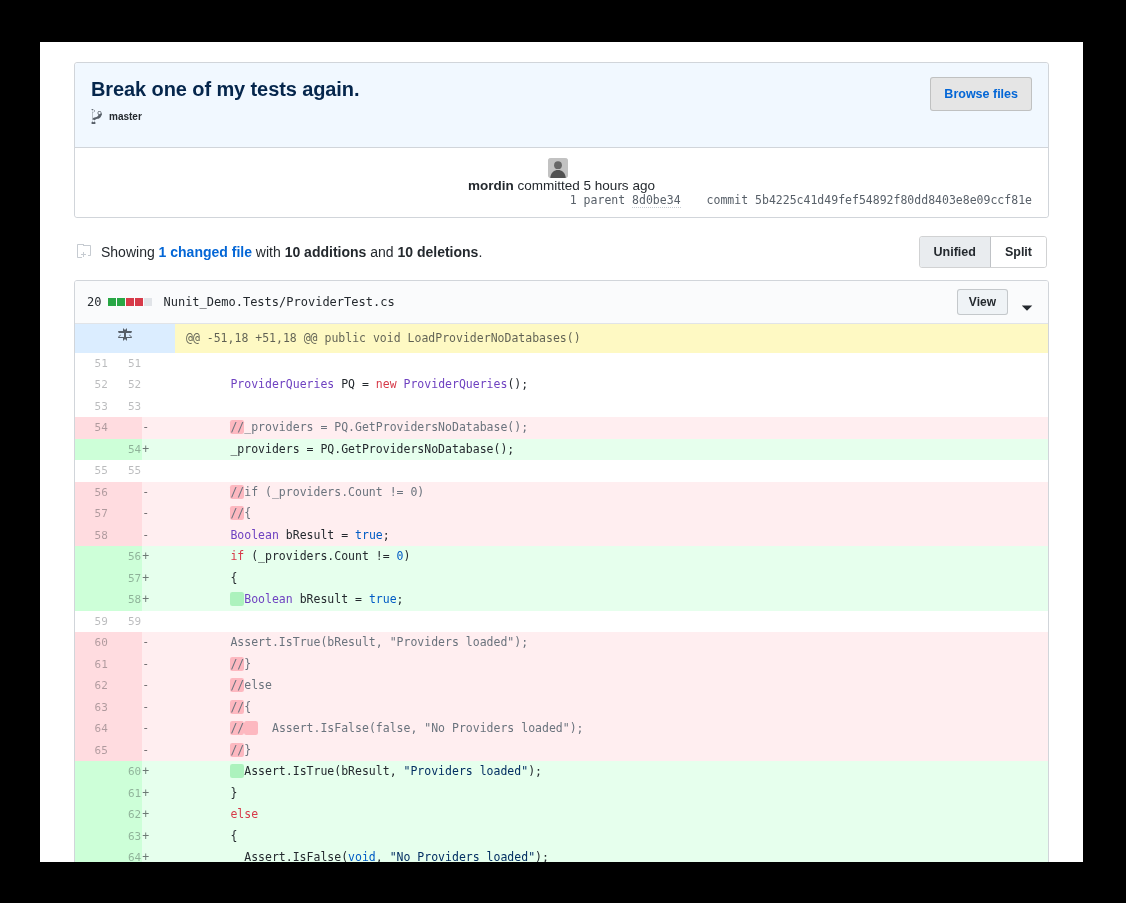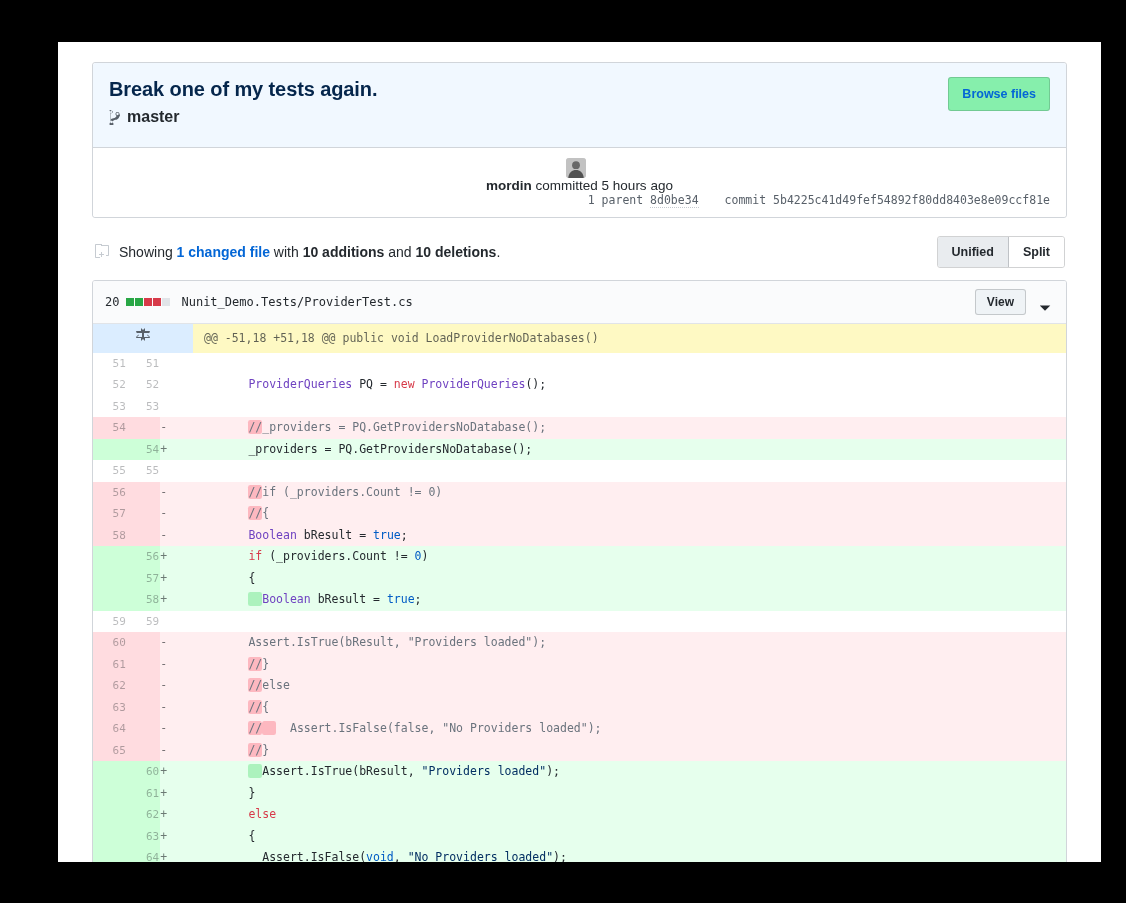--- a/index.html
+++ b/index.html
@@ -10,21 +10,21 @@
   }
   body {
     width: 1126px;
     height: 903px;
     overflow: hidden;
     font-family: "Liberation Sans", sans-serif;
     -webkit-font-smoothing: antialiased;
   }
   .page-canvas {
     position: absolute;
-    left: 58px;
+    left: 40px;
     top: 42px;
     width: 1043px;
     height: 820px;
     background: #ffffff;
     overflow: hidden;
   }
   .content-wrap {
     width: 975px;
     margin: 0 auto;
     padding-top: 20px;
@@ -49,36 +49,36 @@
     font-size: 20px;
     font-weight: bold;
     color: #05264c;
     line-height: 1.25;
     margin: 0 0 6px 0;
     letter-spacing: -0.1px;
   }
   .branch-row {
     display: flex;
     align-items: center;
-    font-size: 16px;
+    font-size: 10px;
     color: #24292e;
     font-weight: bold;
   }
   .branch-icon {
     width: 13px;
     height: 16px;
     margin-right: 5px;
     display: inline-block;
     color: #586069;
   }
   .browse-files-btn {
     position: absolute;
     right: 16px;
     top: 14px;
-    background: #86efac;
+    background: #e5e5e5;
     border: 1px solid rgba(27,31,35,0.18);
     border-radius: 3px;
     color: #0366d6;
     font-size: 12.5px;
     font-weight: bold;
     padding: 6px 13px;
     line-height: 20px;
     cursor: pointer;
     font-family: "Liberation Sans", sans-serif;
   }

